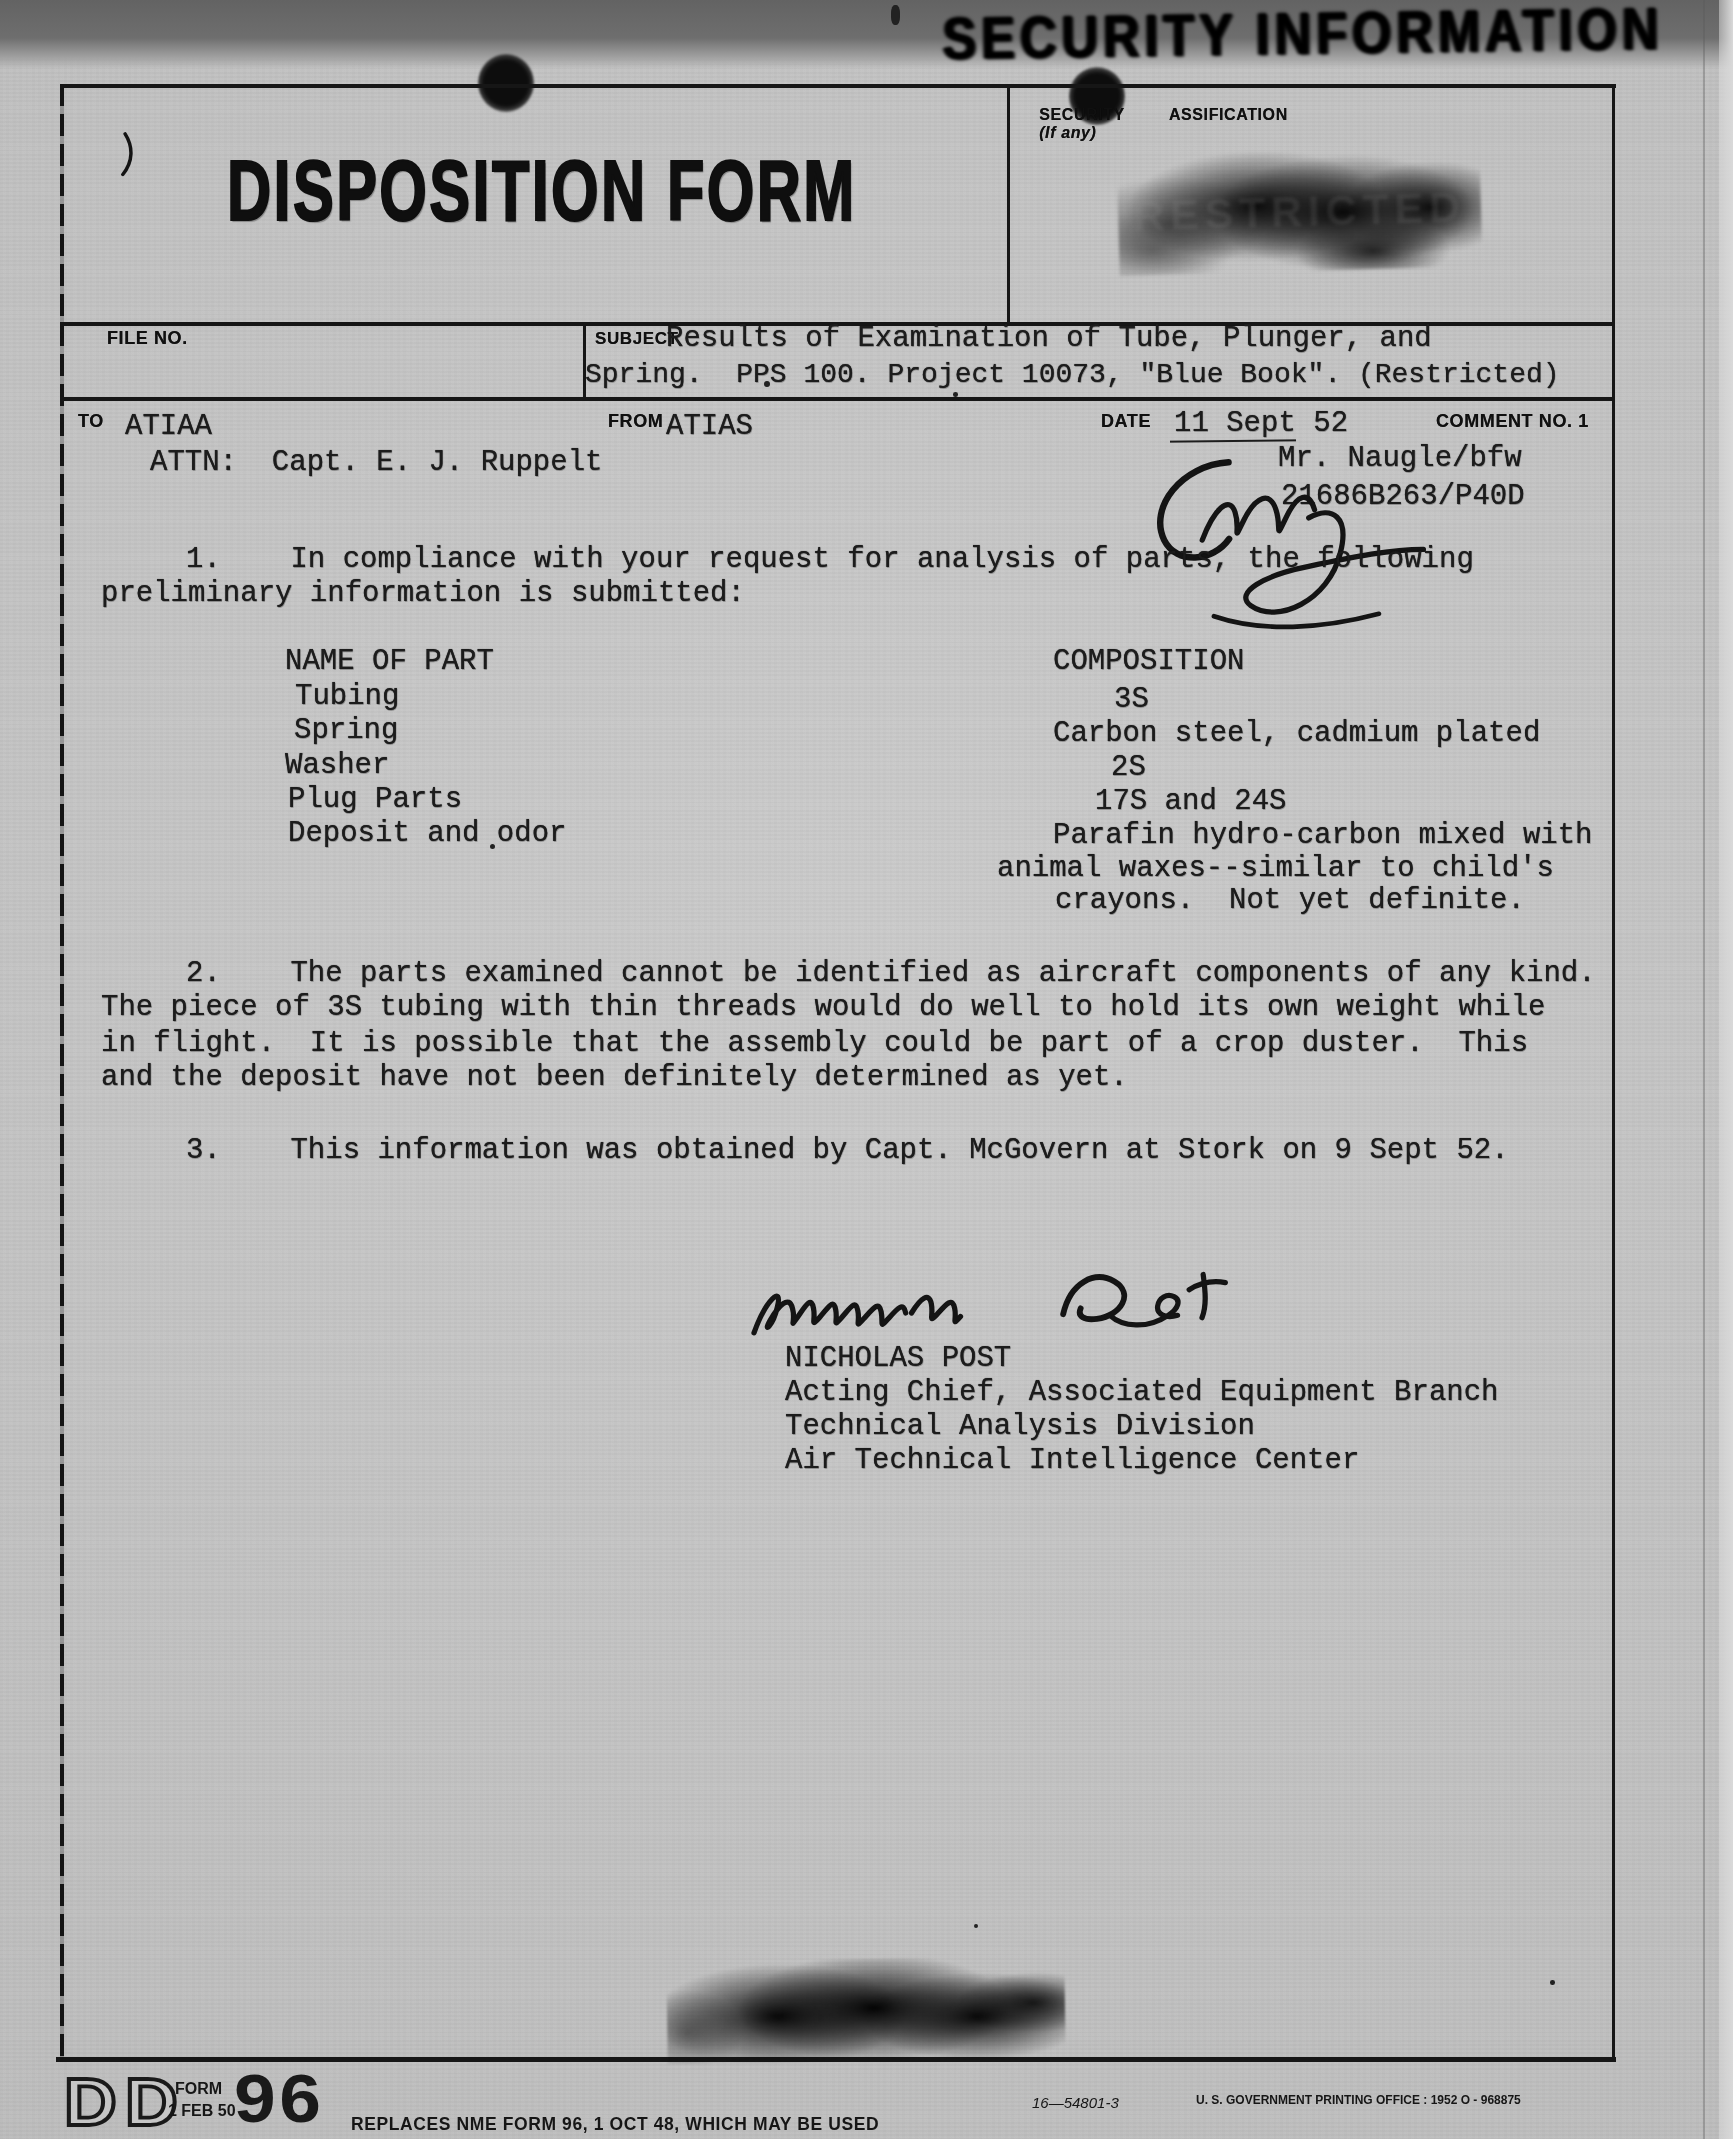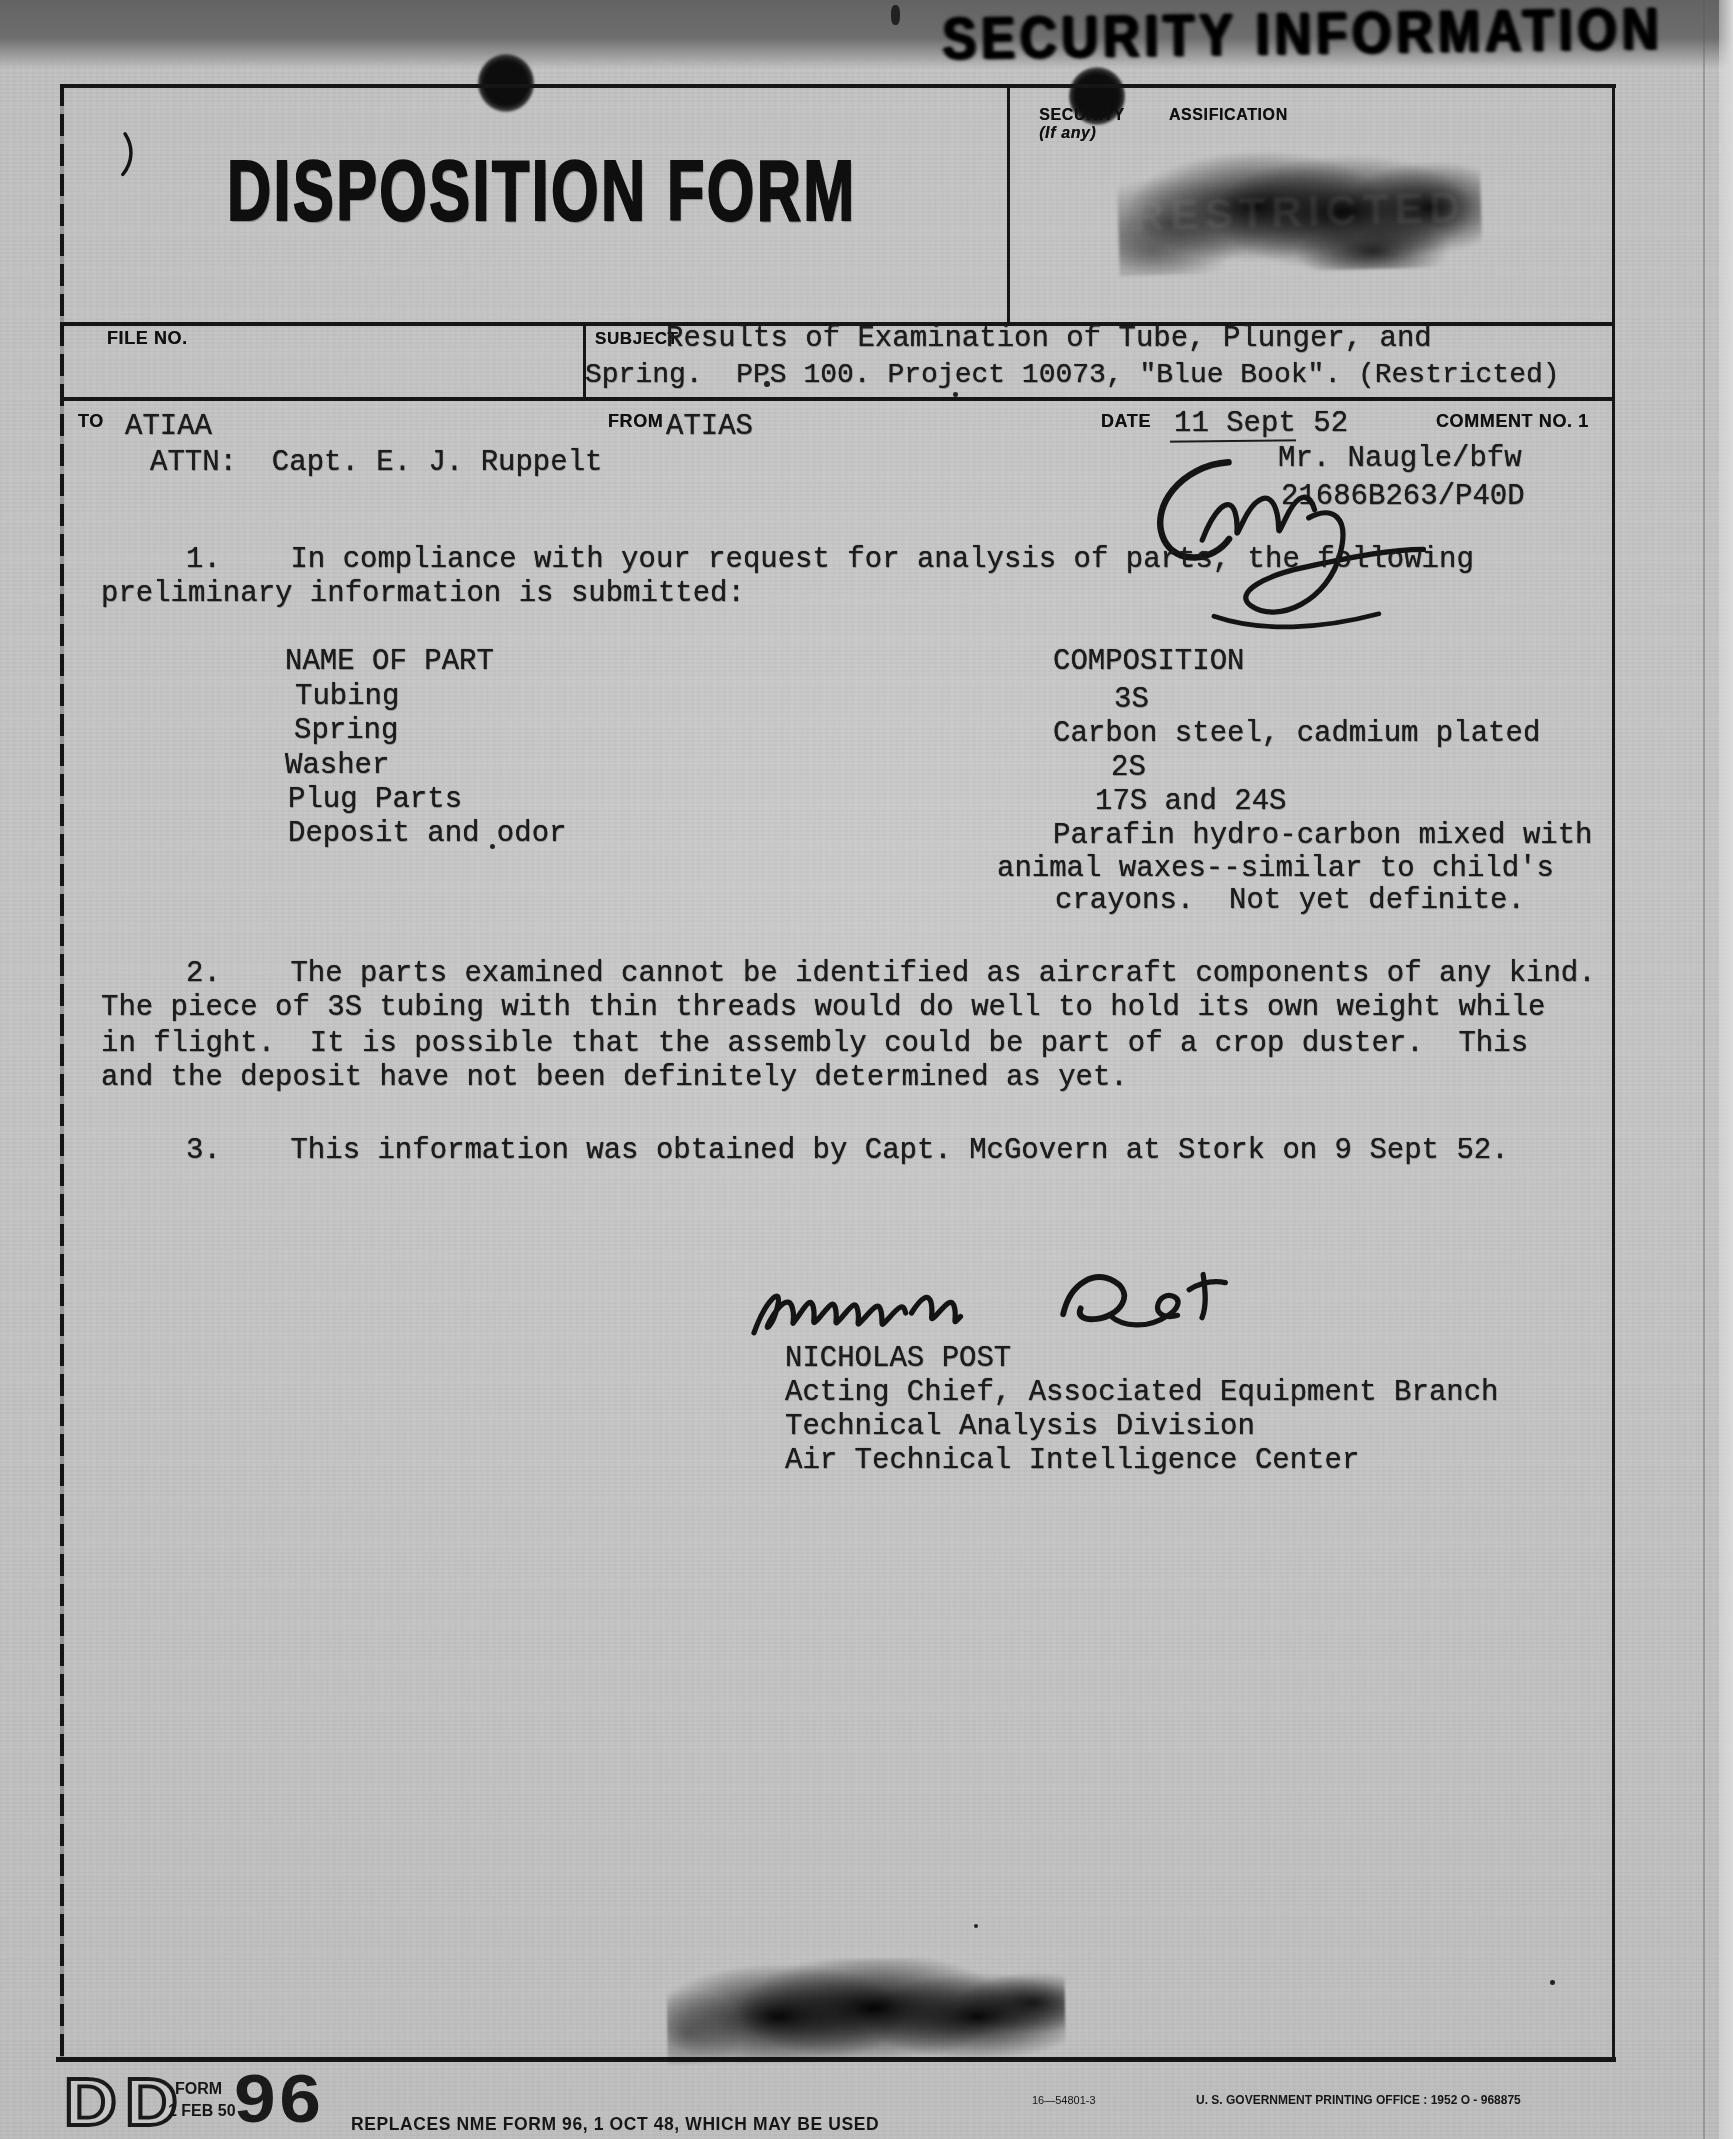--- a/index.html
+++ b/index.html
@@ -215,21 +215,21 @@
   <div class="tw" style="left:785px;top:1445px;">Air Technical Intelligence Center</div>
   <div class="tw" style="left:785px;top:1411px;">Technical Analysis Division</div>
 
   <div id="bottom-blob"></div>
 
   <div id="dd-outline">DD</div>
   <div class="foot-sm" style="left:175px;top:2080px;font-size:16px;">FORM</div>
   <div class="foot-sm" style="left:168px;top:2102px;font-size:16px;">1 FEB 50</div>
   <div id="form-number">96</div>
   <div class="foot-sm" style="left:351px;top:2098px;font-size:17.5px;letter-spacing:0.6px;margin-top:16px;">REPLACES NME FORM 96, 1 OCT 48, WHICH MAY BE USED</div>
-  <div class="foot-sm" style="left:1032px;top:2094px;font-size:11px;font-weight:400;">16—54801-3</div>
+  <div class="foot-sm" style="left:1032px;top:2094px;font-size:15px;font-weight:400;font-style:italic;">16—54801-3</div>
   <div class="foot-sm" style="left:1196px;top:2093px;font-size:12px;">U. S. GOVERNMENT PRINTING OFFICE : 1952 O - 968875</div>
 
   <div class="speck" style="left:764px;top:381px;width:5.8px;height:5.8px;"></div>
   <div class="speck" style="left:953px;top:392px;width:4.7px;height:4.7px;"></div>
   <div class="speck" style="left:490px;top:844px;width:5.3px;height:5.3px;"></div>
   <div class="speck" style="left:1550px;top:1980px;width:4.7px;height:4.7px;"></div>
   <div class="speck" style="left:974px;top:1924px;width:4.1px;height:4.1px;"></div>
 
 </div>
 

